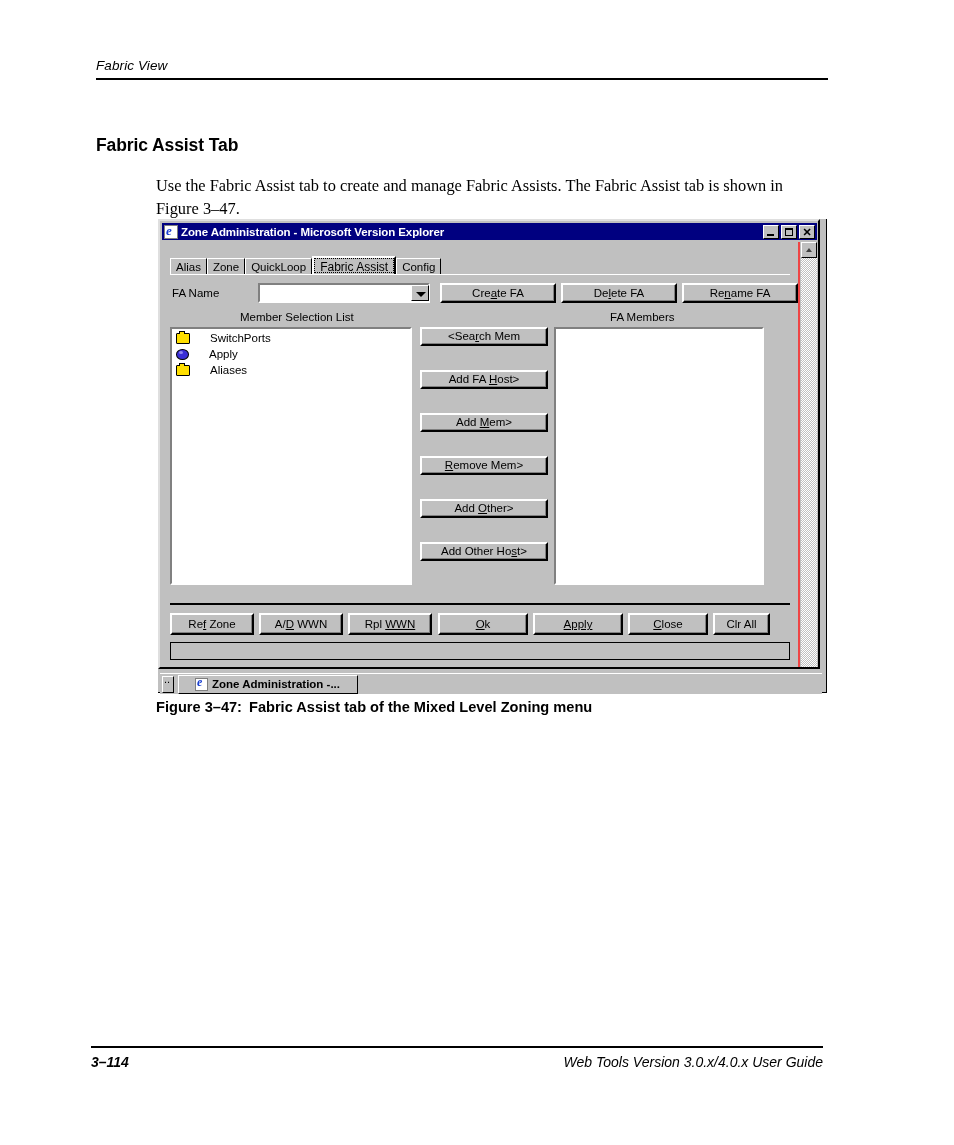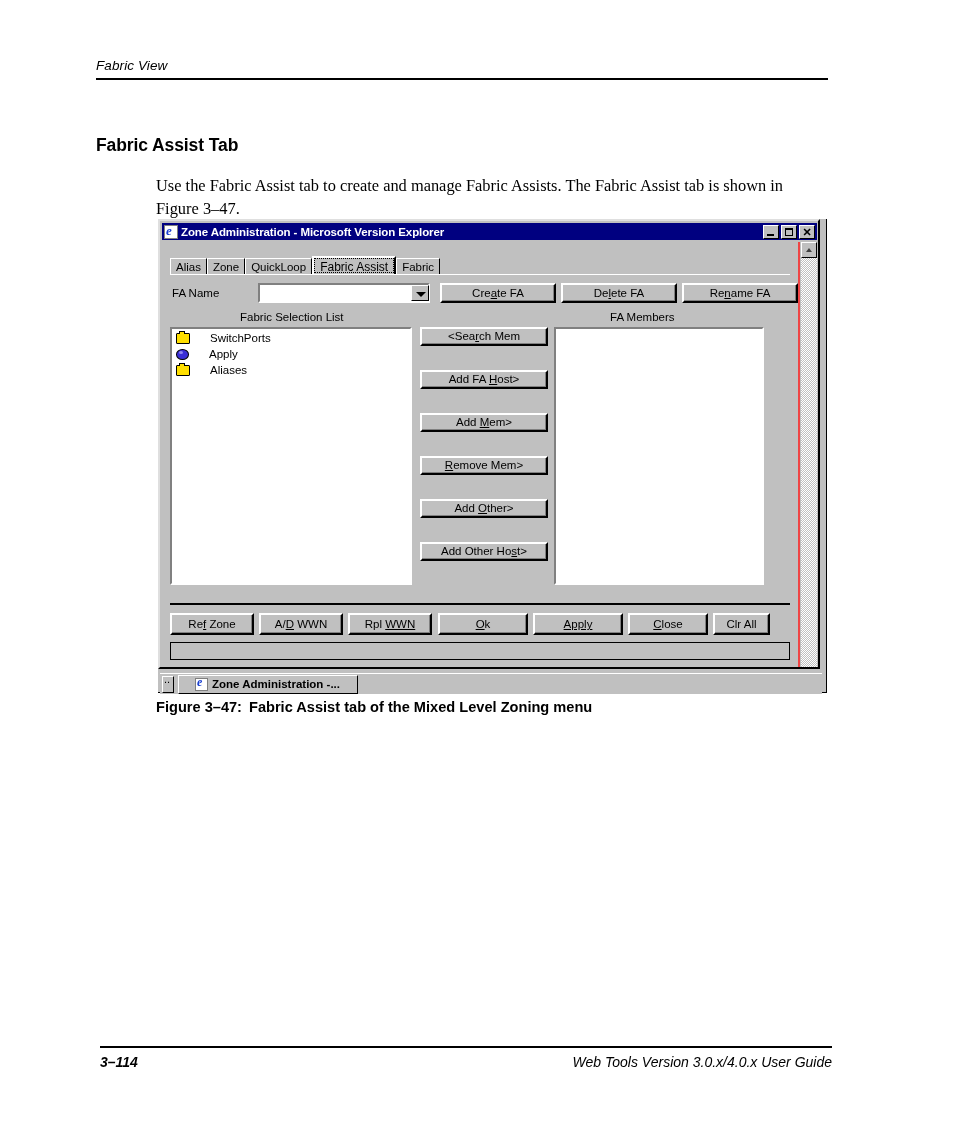--- a/index.html
+++ b/index.html
@@ -56,21 +56,21 @@
     position: absolute;
     left: 156px; top: 699px;
     font-family: "Liberation Sans", sans-serif;
     font-weight: bold;
     font-size: 14.6px;
   }
   .figure-caption .cap-gap { display:inline-block; width:7px; }
 
   .page-footer {
     position: absolute;
-    left: 100px; top: 1046px;
+    left: 91px; top: 1046px;
     width: 732px;
   }
   .page-footer .ftr-rule { border-bottom: 2px solid #000; }
   .page-footer .ftr-row {
     margin-top: 6px;
     display: flex;
     justify-content: space-between;
     align-items: baseline;
     font-family: "Liberation Sans", sans-serif;
     font-style: italic;
@@ -564,38 +564,38 @@
 
     <div class="client">
 
       <div class="applet">
 
         <div class="tabstrip">
           <span class="tab">Alias</span>
           <span class="tab">Zone</span>
           <span class="tab">QuickLoop</span>
           <span class="tab selected">Fabric Assist</span>
-          <span class="tab">Fabric</span>
+          <span class="tab">Config</span>
         </div>
         <div class="tab-underline"></div>
 
         <div class="fa-row">
           <span class="fa-label">FA Name</span>
 
           <div class="combo">
             <span class="combo-value"></span>
             <span class="combo-arrow"></span>
           </div>
 
           <button class="btn btn-create">Cre<u>a</u>te FA</button>
           <button class="btn btn-delete">De<u>l</u>ete FA</button>
           <button class="btn btn-rename">Re<u>n</u>ame FA</button>
         </div>
 
-        <span class="list-hdr left">Fabric Selection List</span>
+        <span class="list-hdr left">Member Selection List</span>
         <span class="list-hdr right">FA Members</span>
 
         <div class="listbox left">
           <div class="tree-item">
             <span class="folder-icon"></span>
             <span class="ti-label">SwitchPorts</span>
           </div>
           <div class="tree-item">
             <span class="globe-icon"></span>
             <span class="ti-label">Apply</span>

